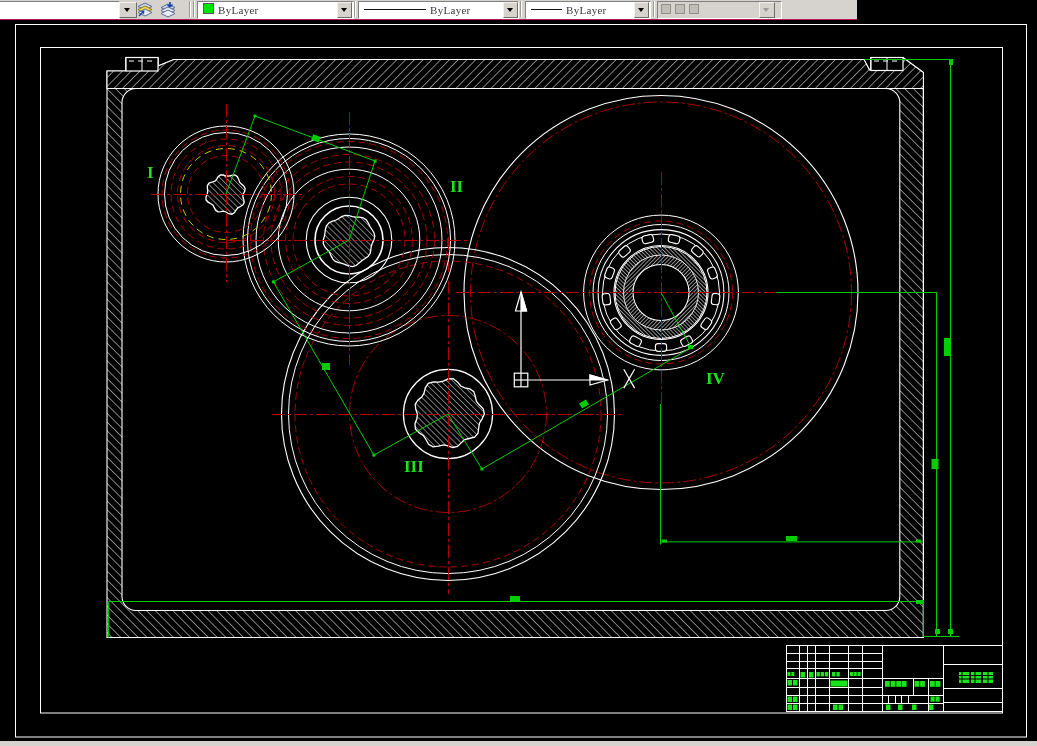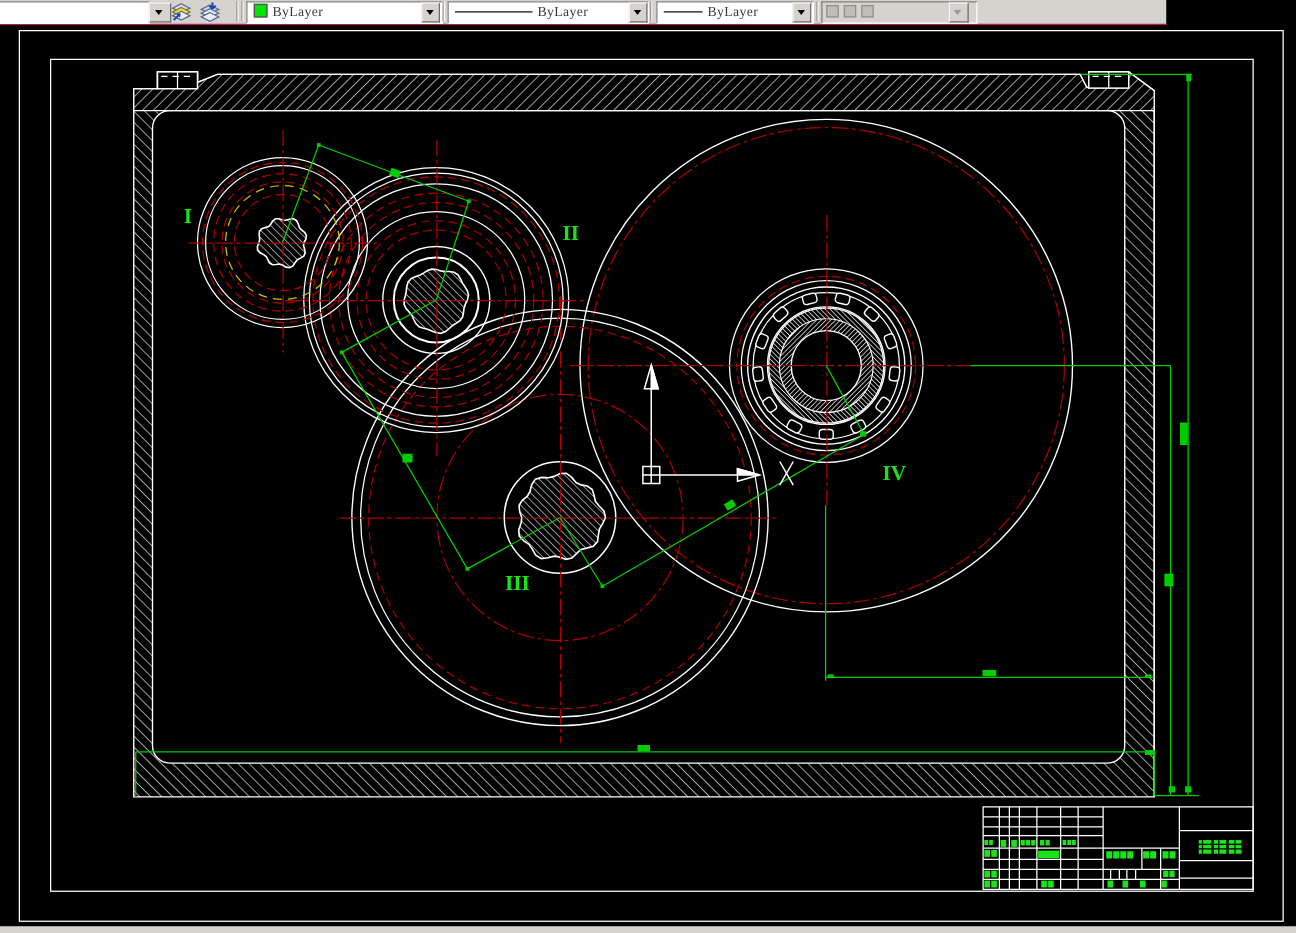--- a/index.html
+++ b/index.html
@@ -1,14 +1,14 @@
 <!DOCTYPE html>
 <html><head><meta charset="utf-8"><style>
 html,body{margin:0;padding:0;background:#000;width:1037px;height:746px;overflow:hidden;font-family:"Liberation Sans",sans-serif}
-#tbar{position:absolute;left:0;top:0;width:933px;height:19px;background:#d6d3ce;border-bottom:2px solid #be185d}
+#tbar{position:absolute;left:0;top:0;width:857px;height:19px;background:#d6d3ce;border-bottom:2px solid #be185d}
 #tbar .fld{position:absolute;top:1px;height:16px;background:#fff;border:1px solid;border-color:#808080 #fff #fff #808080}
 #tbar .fld.dis{background:#d6d3ce}
 #tbar svg{position:absolute;top:1px}
 #tbar .sep{position:absolute;top:1px;height:16px;width:1px;background:#9c9a94;border-right:1px solid #fff}
 #tbar .cbtn{position:absolute;top:2px;height:14px;background:#d6d3ce;border:1px solid;border-color:#f4f2ee #6f6d68 #6f6d68 #f4f2ee}
 #tbar .arr{position:absolute;left:50%;top:5px;margin-left:-4px;width:0;height:0;border:3.5px solid transparent;border-top:4.5px solid #000;border-bottom:none}
 #tbar .sw{display:inline-block;width:9px;height:9px;background:#00e400;border:1px solid #555;margin:1px 4px 0 5px;vertical-align:top}
 #tbar .txt{font-family:"Liberation Serif",serif;font-size:11px;color:#3a3a3a;vertical-align:top;display:inline-block;margin-top:2px;letter-spacing:0.3px}
 #tbar .lin{display:inline-block;height:1px;background:#111;margin:7px 0 0 5px;vertical-align:top}
 #tbar .hzg{display:inline-block;width:10px;height:10px;background:#c0bdb6;border:1px solid #918f89;box-sizing:border-box;margin:2px 1px 0 3px;vertical-align:top}

